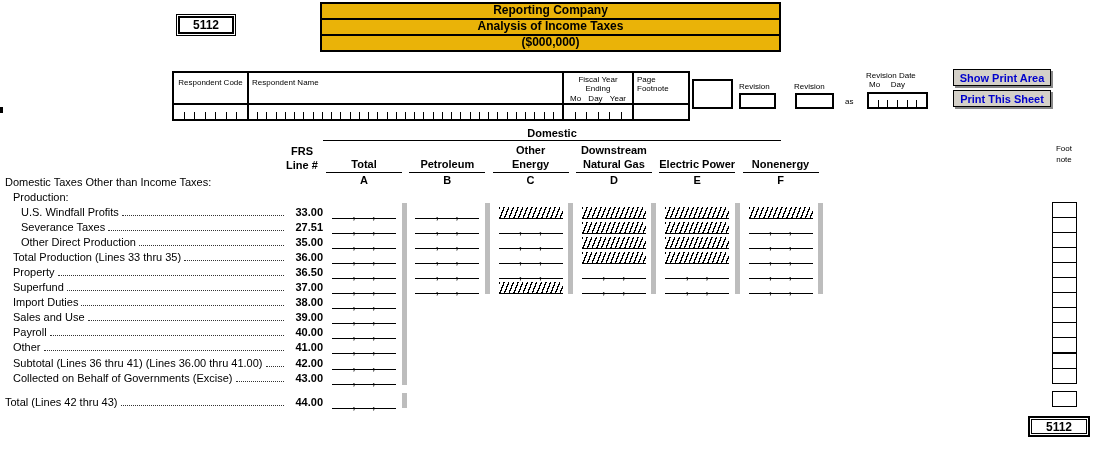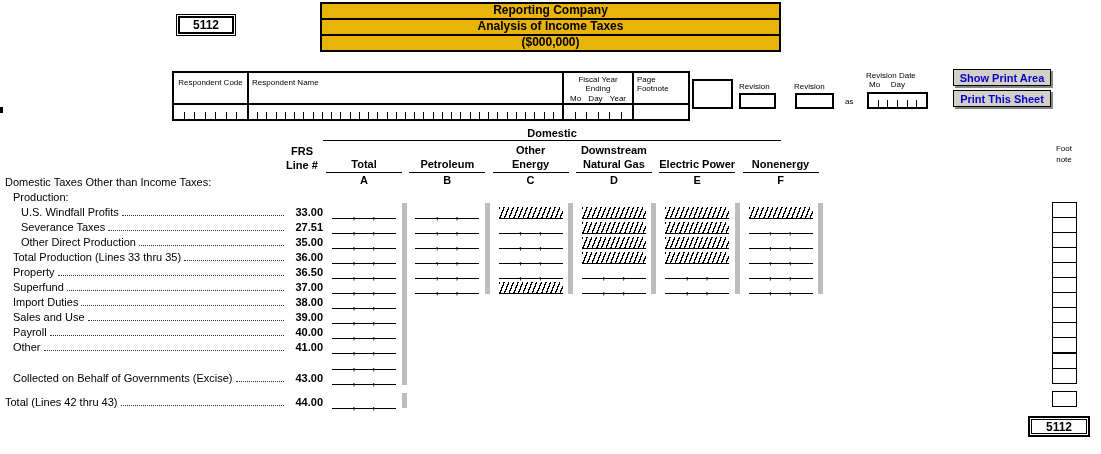--- a/index.html
+++ b/index.html
@@ -450,20 +450,26 @@
         <div class="lbl">Other</div>
         <div class="leader"></div>
         <div class="lineno">41.00</div>
       </div>
       <div class="cell input" style="left: 332px;">
         <div class="c1">,</div>
         <div class="c2">,</div>
       </div>
     </div>
     <div class="trow" style="top: 354.5px;">
+      <div class="label-area">
+        <div style="width: 13px;"></div>
+        <div class="lbl">Subtotal (Lines 36 thru 41) (Lines 36.00 thru 41.00)</div>
+        <div class="leader"></div>
+        <div class="lineno">42.00</div>
+      </div>
       <div class="cell input" style="left: 332px;">
         <div class="c1">,</div>
         <div class="c2">,</div>
       </div>
     </div>
     <div class="trow" style="top: 369.55px;">
       <div class="label-area">
         <div style="width: 13px;"></div>
         <div class="lbl">Collected on Behalf of Governments (Excise)</div>
         <div class="leader"></div>

